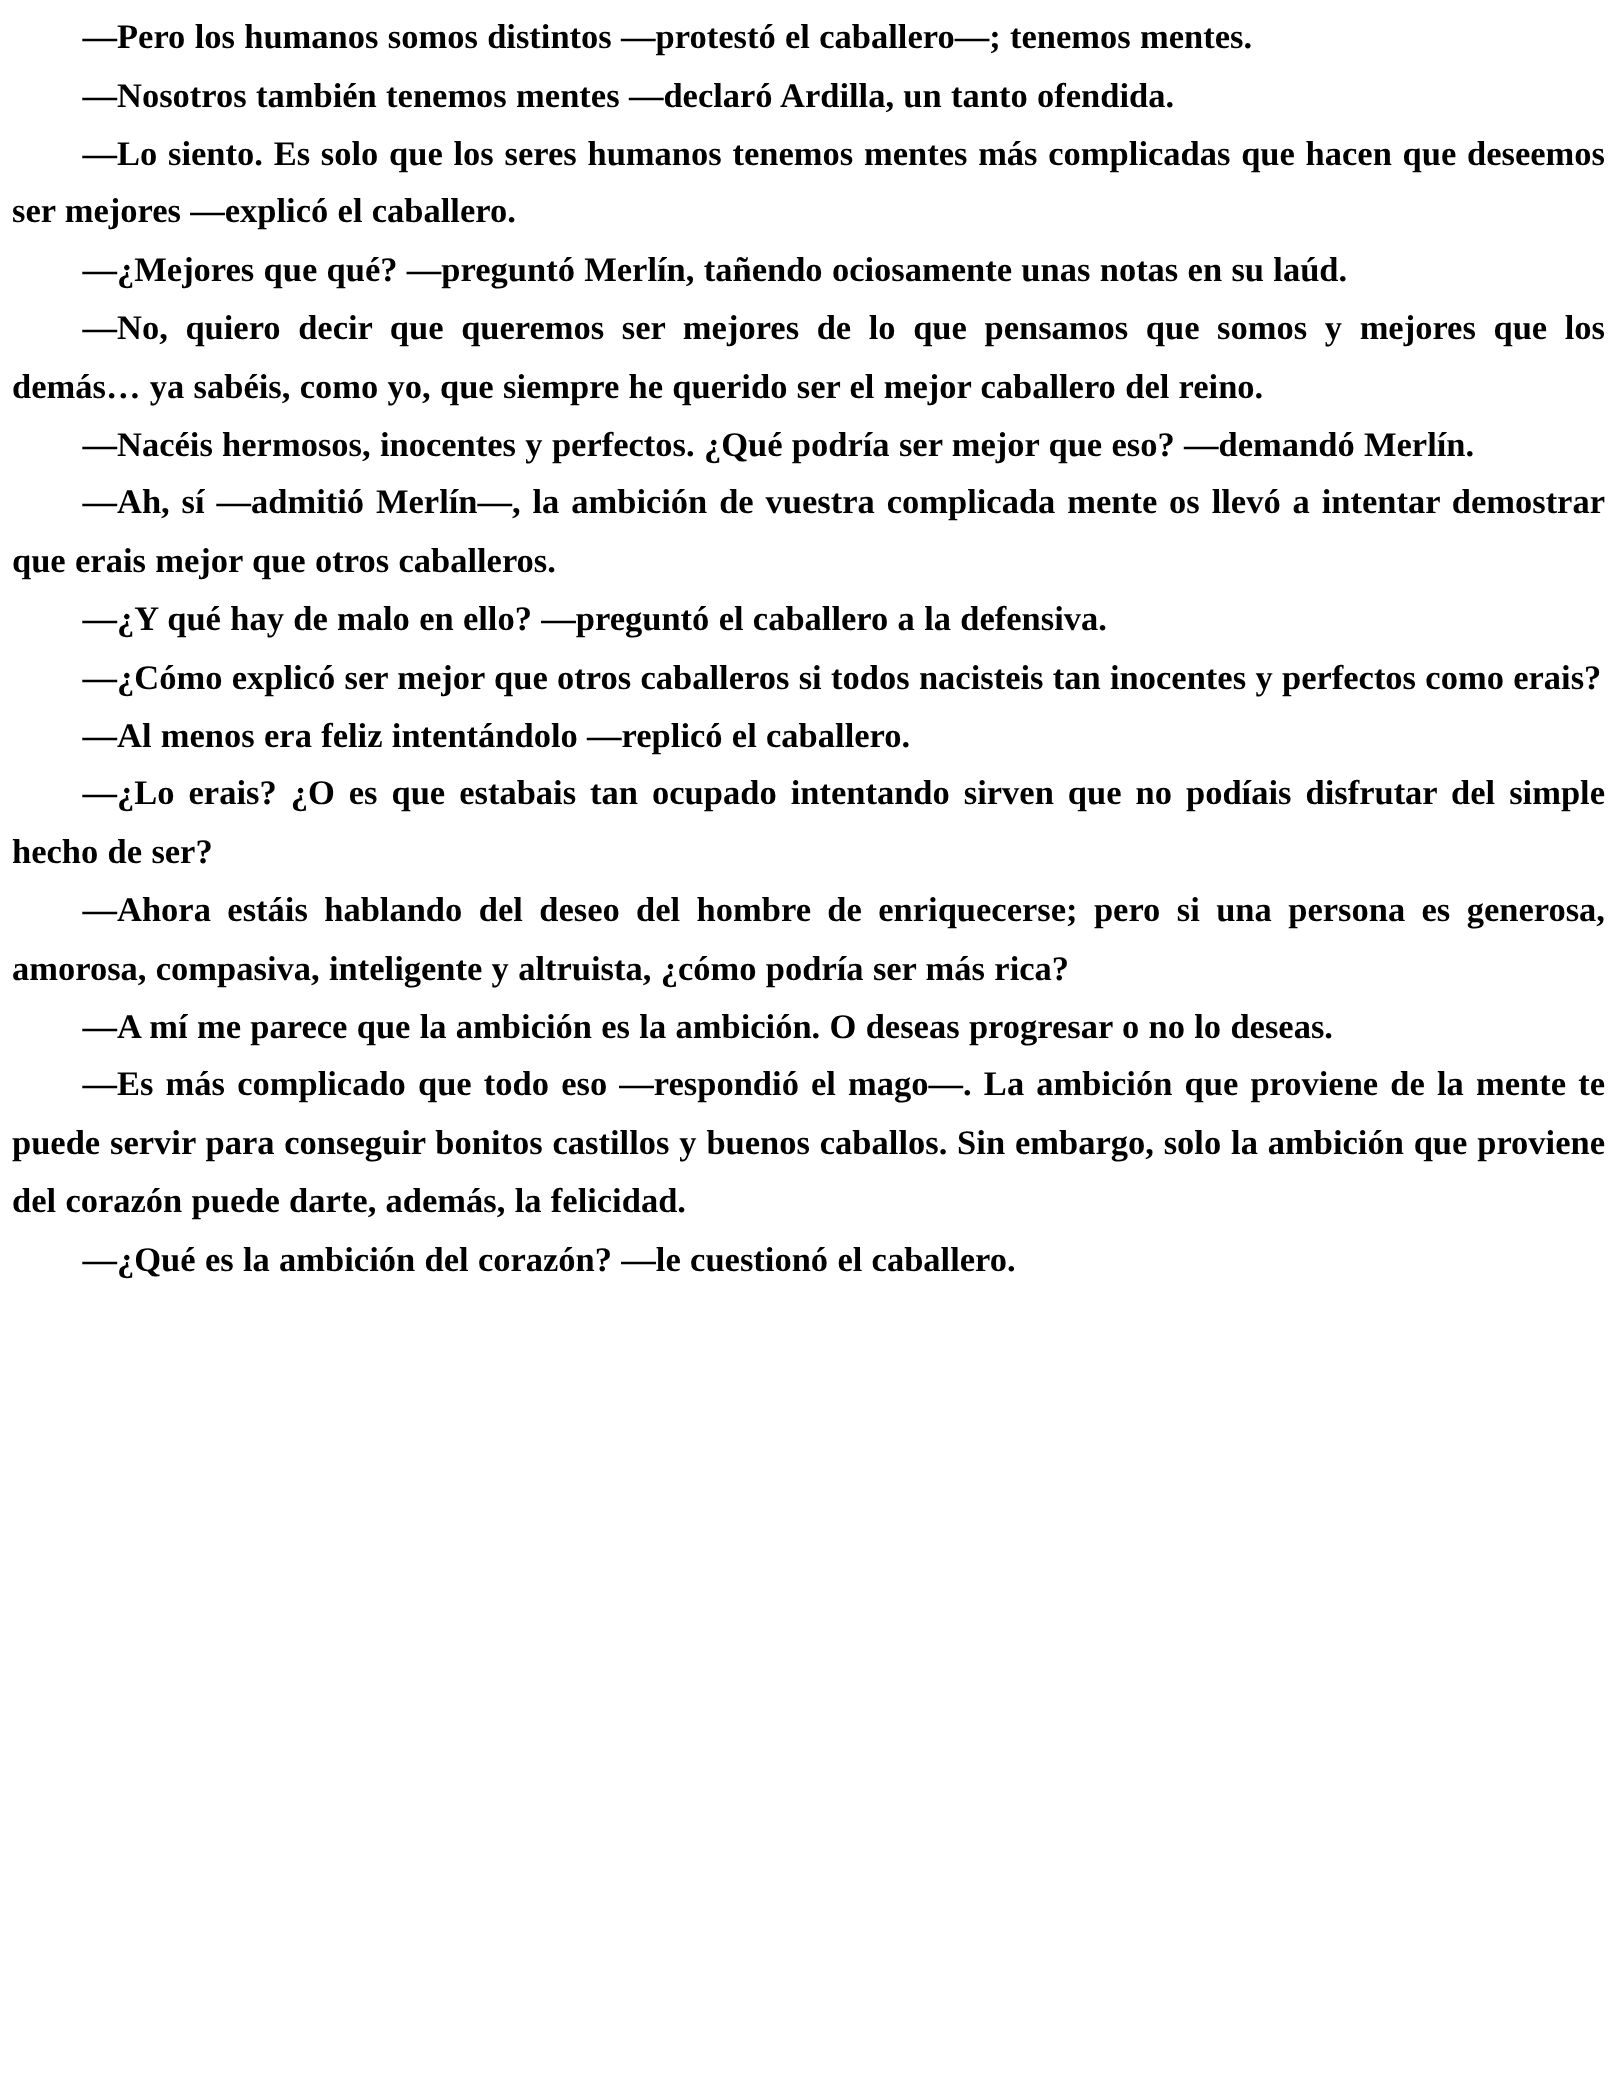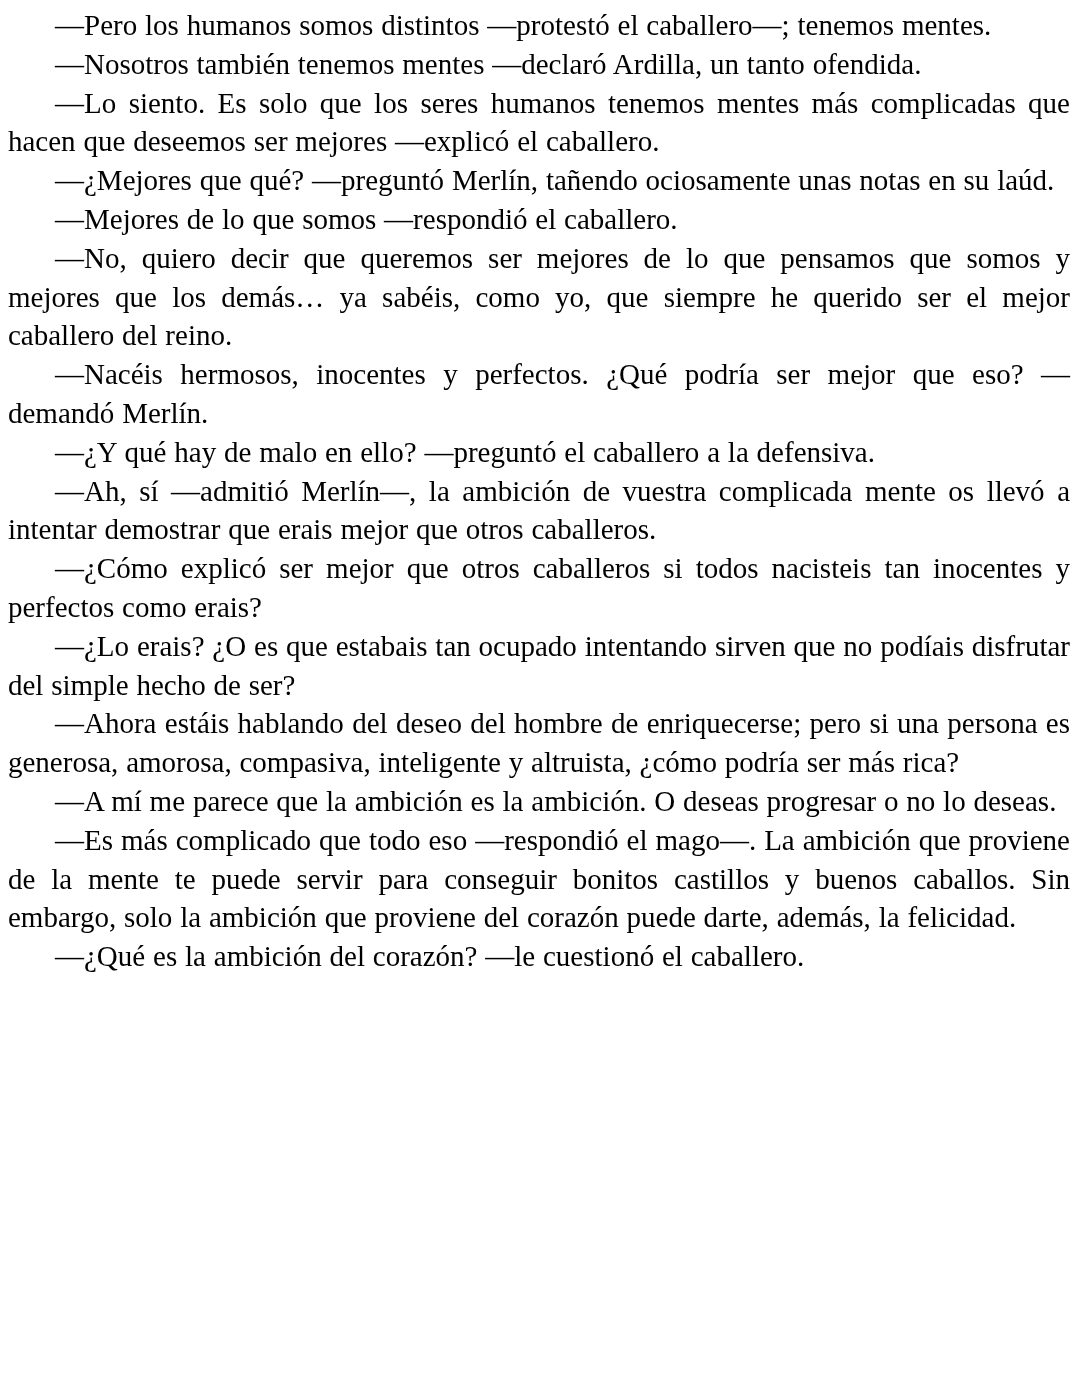--- a/index.html
+++ b/index.html
@@ -13,42 +13,43 @@
     height: 1397px;
     background: #ffffff;
     box-sizing: border-box;
     padding: 6px 10px 0 8px;
     overflow: hidden;
   }
   .page-text p {
     margin: 0;
     padding: 0;
     font-family: "Liberation Serif", "DejaVu Serif", serif;
-    font-size: 29px;
+    font-size: 23px;
     line-height: 38.8px;
     color: #000000;
     text-align: justify;
     text-indent: 47px;
     word-spacing: 0.02em;
+    font-weight: bold;
   }
 </style>
 </head>
 <body>
 
 <div class="page">
   <div class="page-text">
       <p>—Pero los humanos somos distintos —protestó el caballero—; tenemos mentes.</p>
       <p>—Nosotros también tenemos mentes —declaró Ardilla, un tanto ofendida.</p>
       <p>—Lo siento. Es solo que los seres humanos tenemos mentes más complicadas que hacen que deseemos ser mejores —explicó el caballero.</p>
       <p>—¿Mejores que qué? —preguntó Merlín, tañendo ociosamente unas notas en su laúd.</p>
-      <p>—Mejores de lo que somos —respondió el caballero.</p>
       <p>—No, quiero decir que queremos ser mejores de lo que pensamos que somos y mejores que los demás… ya sabéis, como yo, que siempre he querido ser el mejor caballero del reino.</p>
       <p>—Nacéis hermosos, inocentes y perfectos. ¿Qué podría ser mejor que eso? —demandó Merlín.</p>
+      <p>—Ah, sí —admitió Merlín—, la ambición de vuestra complicada mente os llevó a intentar demostrar que erais mejor que otros caballeros.</p>
       <p>—¿Y qué hay de malo en ello? —preguntó el caballero a la defensiva.</p>
-      <p>—Ah, sí —admitió Merlín—, la ambición de vuestra complicada mente os llevó a intentar demostrar que erais mejor que otros caballeros.</p>
       <p>—¿Cómo explicó ser mejor que otros caballeros si todos nacisteis tan inocentes y perfectos como erais?</p>
+      <p>—Al menos era feliz intentándolo —replicó el caballero.</p>
       <p>—¿Lo erais? ¿O es que estabais tan ocupado intentando sirven que no podíais disfrutar del simple hecho de ser?</p>
       <p>—Ahora estáis hablando del deseo del hombre de enriquecerse; pero si una persona es generosa, amorosa, compasiva, inteligente y altruista, ¿cómo podría ser más rica?</p>
       <p>—A mí me parece que la ambición es la ambición. O deseas progresar o no lo deseas.</p>
       <p>—Es más complicado que todo eso —respondió el mago—. La ambición que proviene de la mente te puede servir para conseguir bonitos castillos y buenos caballos. Sin embargo, solo la ambición que proviene del corazón puede darte, además, la felicidad.</p>
       <p>—¿Qué es la ambición del corazón? —le cuestionó el caballero.</p>
     </div>
 </div>
 
 </body></html>

